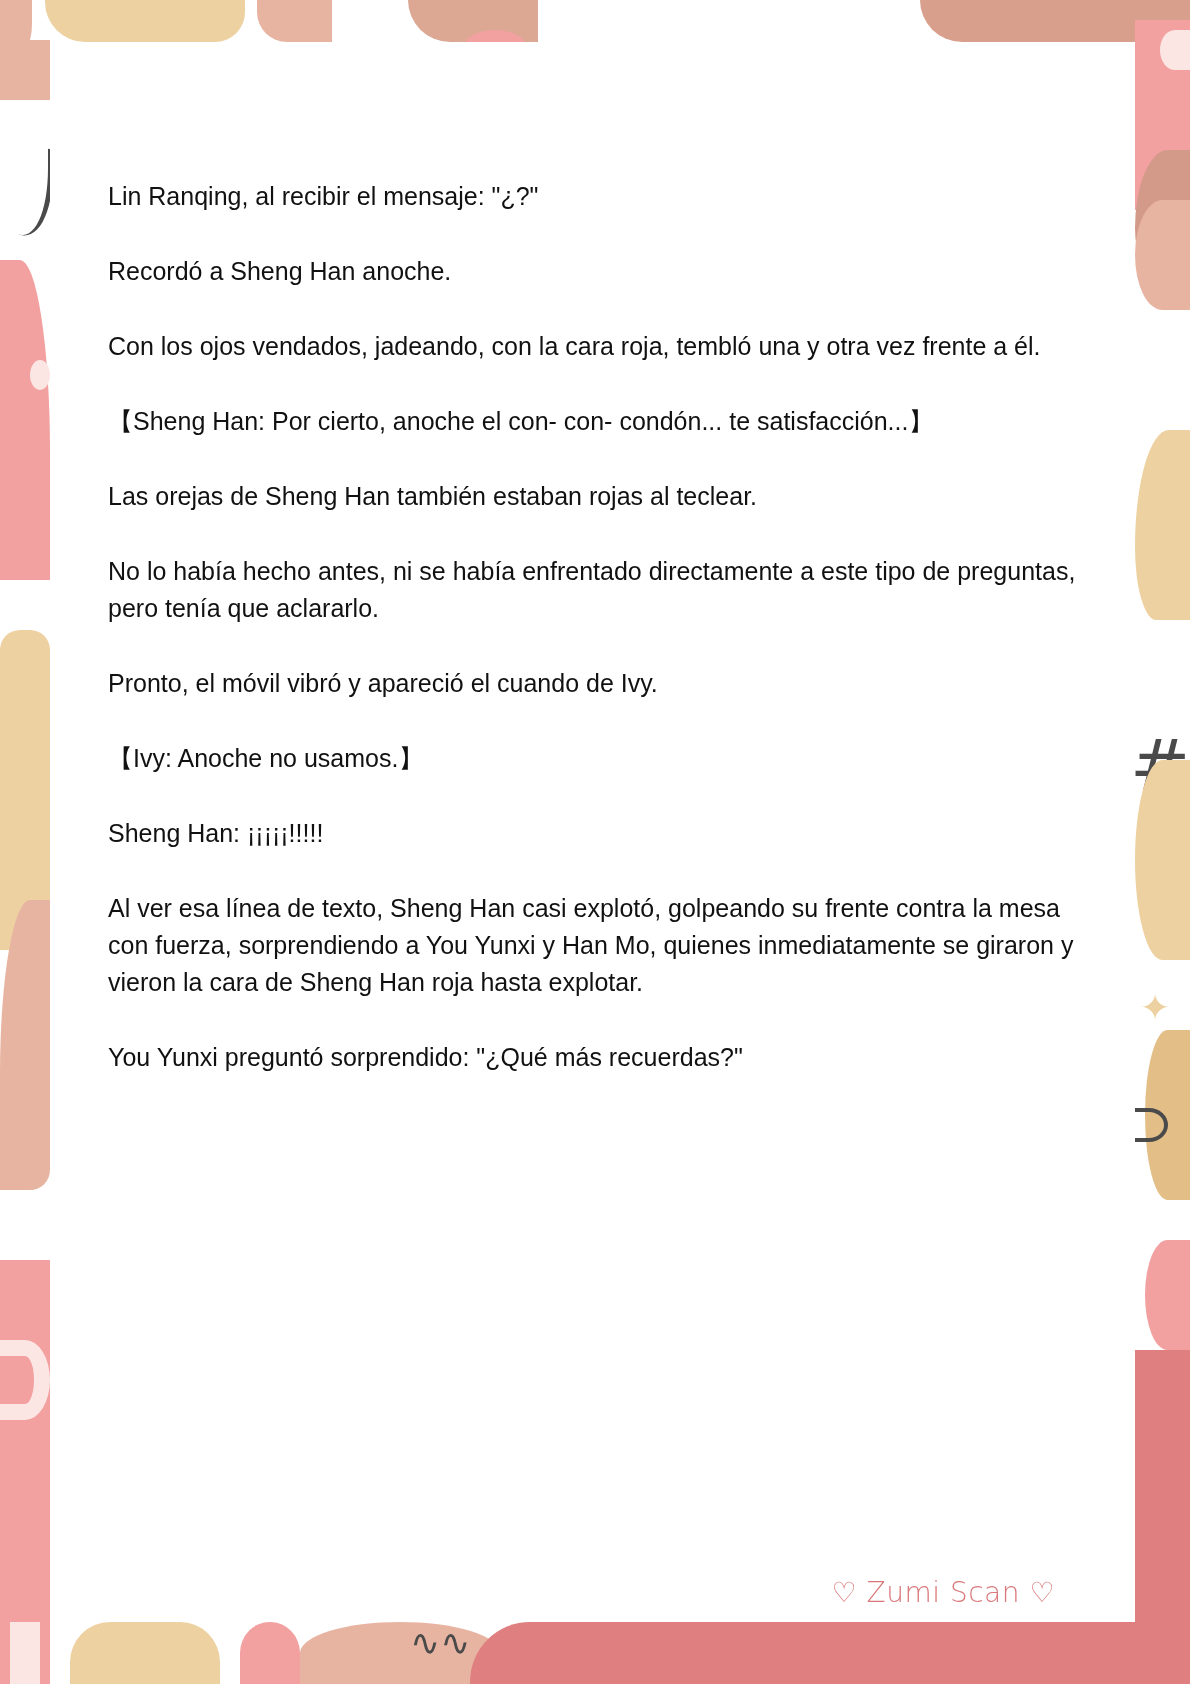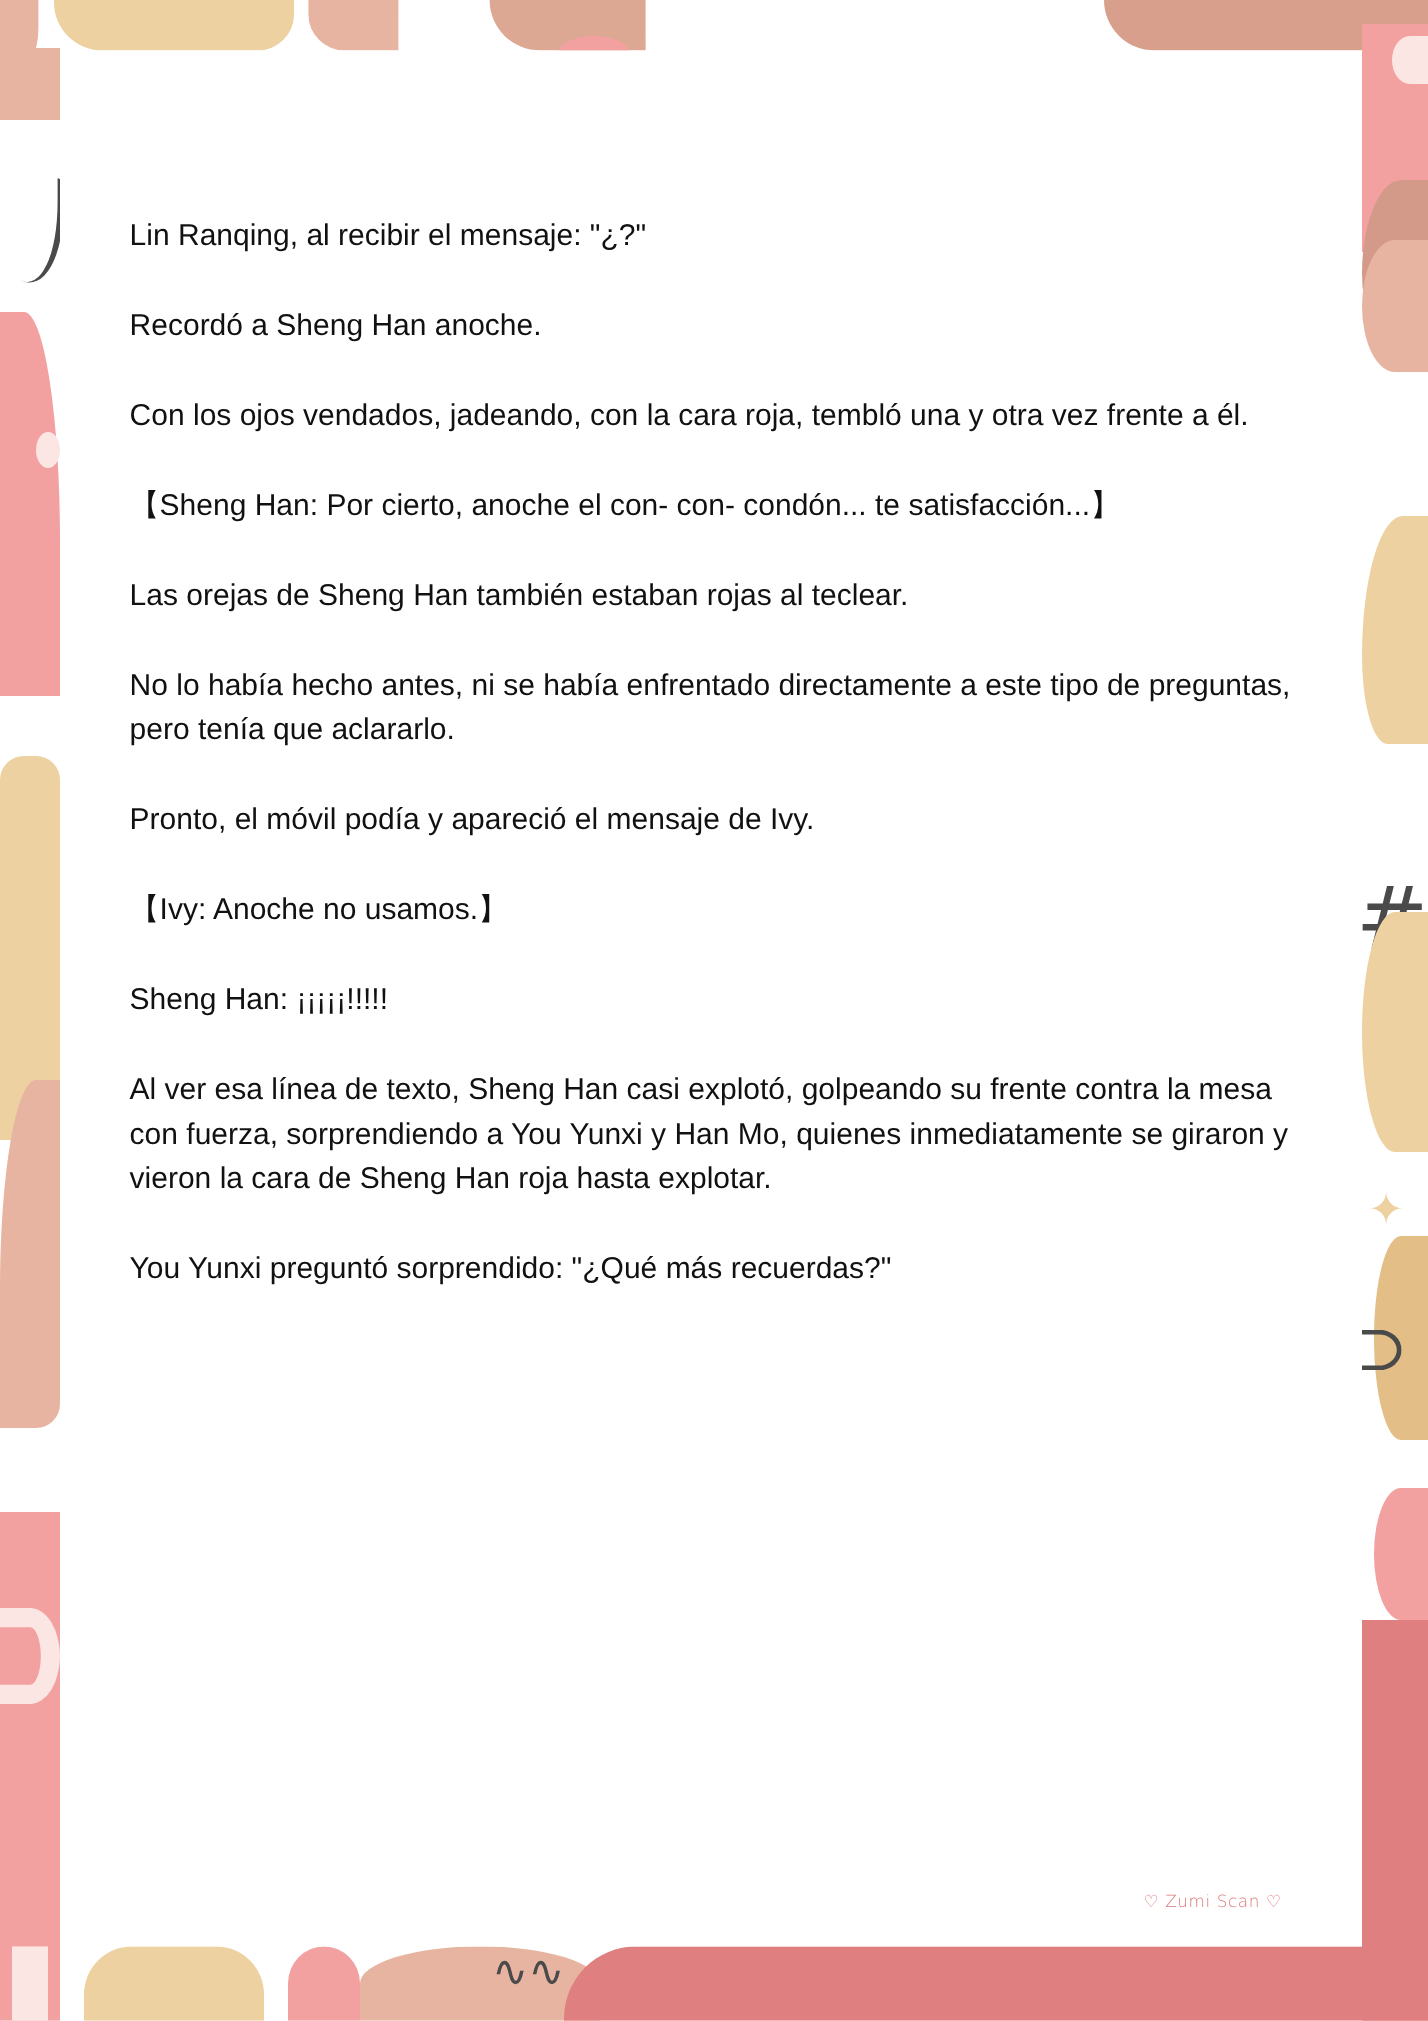--- a/index.html
+++ b/index.html
@@ -13,22 +13,22 @@
   .page {
     position: absolute; left: 50px; top: 42px; width: 1085px; height: 1580px;
     background: #ffffff;
   }
   .content {
     position: absolute; left: 58px; top: 100px; width: 980px;
     color: #111111; font-size: 25px; line-height: 37px; margin-top: 36px;
   }
   .para { margin: 0 0 38px 0; }
   .footer {
-    position: absolute; right: 122px; top: 1576px;
-    color: #d9787a; font-size: 14px; letter-spacing: 0.5px;
+    position: absolute; right: 135px; top: 1576px;
+    color: #d9787a; font-size: 28px; letter-spacing: 0.5px;
     font-family: "DejaVu Sans", sans-serif; font-weight: 300;
   }
 </style>
 </head>
 <body>
 
 <div class="frame">
 
   <div class="shape" style="left:0;top:0;width:32px;height:60px;background:#e8b4a2;border-radius:0 0 60% 0;"></div>
   <div class="shape" style="left:45px;top:0;width:200px;height:42px;background:#edd1a0;border-radius:0 0 30px 40px;"></div>
@@ -68,21 +68,21 @@
 </div>
 
 <div class="page">
   <div class="content">
     <p class="para">Lin Ranqing, al recibir el mensaje: "¿?"</p>
     <p class="para">Recordó a Sheng Han anoche.</p>
     <p class="para">Con los ojos vendados, jadeando, con la cara roja, tembló una y otra vez frente a él.</p>
     <p class="para">【Sheng Han: Por cierto, anoche el con- con- condón... te satisfacción...】</p>
     <p class="para">Las orejas de Sheng Han también estaban rojas al teclear.</p>
     <p class="para">No lo había hecho antes, ni se había enfrentado directamente a este tipo de preguntas, pero tenía que aclararlo.</p>
-    <p class="para">Pronto, el móvil podía y apareció el mensaje de Ivy.</p>
+    <p class="para">Pronto, el móvil vibró y apareció el cuando de Ivy.</p>
     <p class="para">【Ivy: Anoche no usamos.】</p>
     <p class="para">Sheng Han: ¡¡¡¡¡!!!!!</p>
     <p class="para">Al ver esa línea de texto, Sheng Han casi explotó, golpeando su frente contra la mesa con fuerza, sorprendiendo a You Yunxi y Han Mo, quienes inmediatamente se giraron y vieron la cara de Sheng Han roja hasta explotar.</p>
     <p class="para">You Yunxi preguntó sorprendido: "¿Qué más recuerdas?"</p>
   </div>
 </div>
 
 <div class="footer">♡ Zumi Scan ♡</div>
 
 </body></html>

